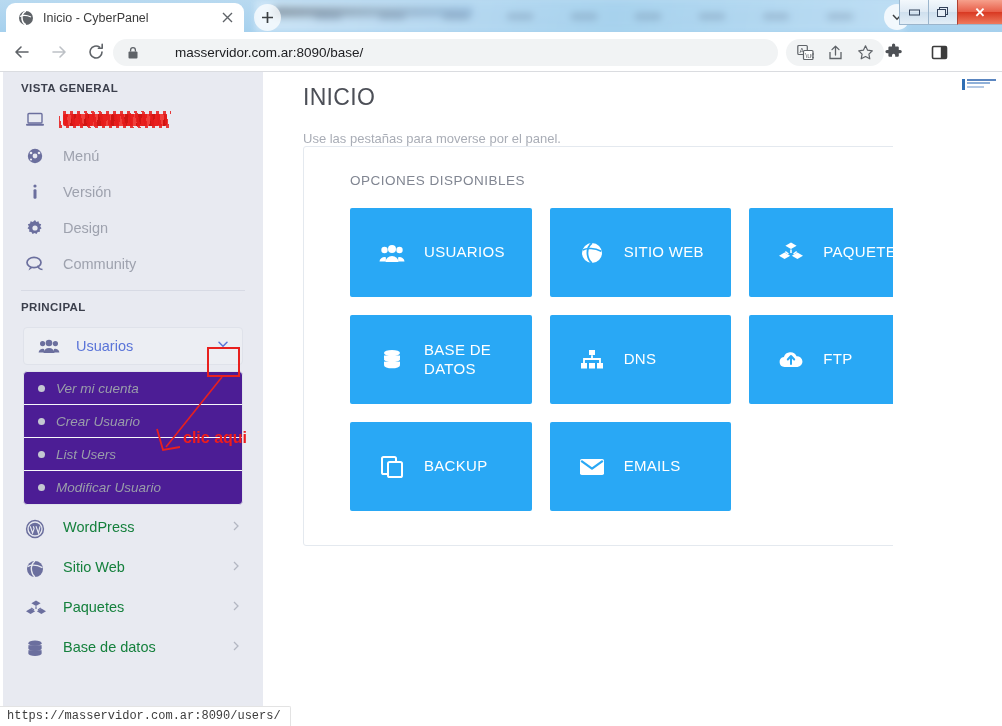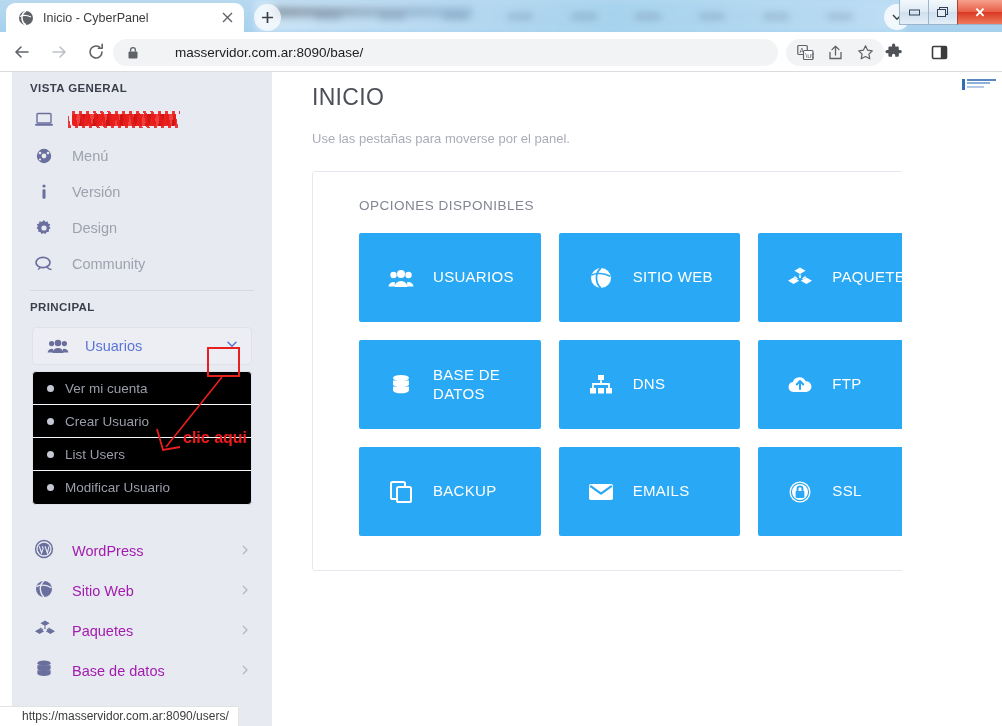--- a/index.html
+++ b/index.html
@@ -124,21 +124,21 @@
   }
   .ext-badge .lines i:nth-child(2) { width: 80%; background: #8fb0d8; }
   .ext-badge .lines i:nth-child(3) { width: 60%; background: #b4c9e4; }
   .kebab {
     width: 22px; display: flex; flex-direction: column;
     align-items: center; justify-content: center; gap: 2px;
   }
 
   
   .page {
-    position: absolute; left: 12px; top: 72px; width: 890px; height: 654px;
+    position: absolute; left: 3px; top: 72px; width: 890px; height: 654px;
     background: #ffffff; overflow: hidden;
   }
 
   
   .sidebar {
     position: absolute; left: 0; top: 0; width: 260px; height: 654px;
     background: #e8eaf1;
     padding-top: 0;
   }
   .side-section {
@@ -180,55 +180,56 @@
   }
   .side-main .sico { width: 26px; flex: 0 0 26px; display: flex; color: #6b6f9e; margin-right: 12px; }
   .side-main .label { font-size: 14.5px; color: #5a74d8; }
   .side-main .chev {
     position: absolute; right: 12px; top: 50%; transform: translateY(-50%);
     color: #5a74d8;
   }
 
   .submenu {
     margin: 6px 20px 0 20px;
-    background: #000000;
+    background: #4c1d95;
     border: 1px solid #dfe2ea;
     border-radius: 4px;
     overflow: hidden;
+    font-style: italic;
   }
   .sub-item {
     height: 33px; display: flex; align-items: center;
     padding-left: 14px; font-size: 13.5px; color: #9a9eaa;
     border-bottom: 1px solid #f7f8fb;
   }
   .sub-item:last-child { border-bottom: none; }
   .sub-item .dot {
     width: 7px; height: 7px; border-radius: 50%; background: #c4c8d2;
     margin-right: 11px; flex: 0 0 7px;
   }
 
   .side-link {
-    display: flex; align-items: flex-end;
+    display: flex; align-items: flex-start;
     height: 40px; padding-left: 22px; padding-right: 22px;
-    color: #a21caf; font-size: 14.5px;
+    color: #15803d; font-size: 14.5px;
     position: relative;
   }
   .side-link .sico { width: 26px; flex: 0 0 26px; display: flex; color: #6b6f9e; margin-right: 12px; }
   .side-link .arr { position: absolute; right: 22px; color: #b3b7c2; }
 
   
   .content {
     position: absolute; left: 260px; top: 0; width: 742px; height: 654px;
     background: #ffffff; padding: 12px 36px 0 40px;
   }
   .page-title {
     font-size: 23px; color: #4c4f57; font-weight: normal;
     letter-spacing: .3px; margin-bottom: 20px;
   }
-  .page-sub { font-size: 13px; color: #a9adb6; margin-bottom: 25px; }
+  .page-sub { font-size: 13px; color: #a9adb6; }
 
   .card {
     border: 1px solid #e4e9ef; border-radius: 3px;
     padding: 26px 37px 34px 46px;
     background: #fff;
   }
   .card-title {
     font-size: 13.5px; color: #818692; letter-spacing: .5px;
     margin-bottom: 20px;
   }
@@ -254,23 +255,24 @@
     position: absolute; left: 183px; top: 429px;
     color: #ee1c1c; font-size: 16px; font-weight: bold;
     font-family: "Liberation Sans", sans-serif;
   }
 
   
   .statusbar {
     position: absolute; left: 0; bottom: 0;
     background: #ffffff; border: 1px solid #e3e3e3; border-left: none; border-bottom: none;
     border-top-right-radius: 2px;
-    padding: 2px 9px 3px 22px;
+    padding: 2px 9px 3px 7px;
     font-size: 12px; color: #3c3c3c;
     white-space: nowrap;
+    font-family: Liberation Mono, monospace;
   }
 </style>
 </head>
 <body>
 
 <div class="tabstrip">
   <div class="tabstrip-blur"></div>
 
   <div class="tab">
     <span class="tab-favicon">
@@ -660,31 +662,20 @@
         <div class="tile" style="background:#29a8f5">
           <span class="ticon">
             <svg width="26" height="20" viewBox="0 0 26 20">
               <rect x="1" y="2" width="24" height="16" rx="1.8" fill="#fff"></rect>
               <path d="M2.2 3.8 L13 11.6 L23.8 3.8" fill="none" stroke="#29a8f5" stroke-width="2.2" stroke-linejoin="round"></path>
             </svg>
           </span>
           <span class="tlabel">EMAILS</span>
         </div>
 
-        <div class="tile" style="background:#29a8f5">
-          <span class="ticon">
-            <svg width="24" height="24" viewBox="0 0 24 24">
-              <circle cx="12" cy="12" r="10.5" fill="#fff"></circle>
-              <circle cx="12" cy="12" r="8.6" fill="none" stroke="#29a8f5" stroke-width="1.2"></circle>
-              <rect x="7.6" y="11" width="8.8" height="7" rx="1.1" fill="#29a8f5"></rect>
-              <path d="M9.5 11 V8.9 a2.5 2.5 0 0 1 5 0 V11" fill="none" stroke="#29a8f5" stroke-width="1.9"></path>
-            </svg>
-          </span>
-          <span class="tlabel">SSL</span>
-        </div>
 
       </div>
     </div>
   </div>
 </div>
 
 <div class="anno-layer">
   <svg width="1002" height="726" style="position:absolute;left:0;top:0;">
     <rect x="208" y="348" width="31" height="28" fill="none" stroke="#e8201e" stroke-width="2"></rect>
     <path d="M222 377 L166 447" stroke="#e8201e" stroke-width="1.6" fill="none"></path>

